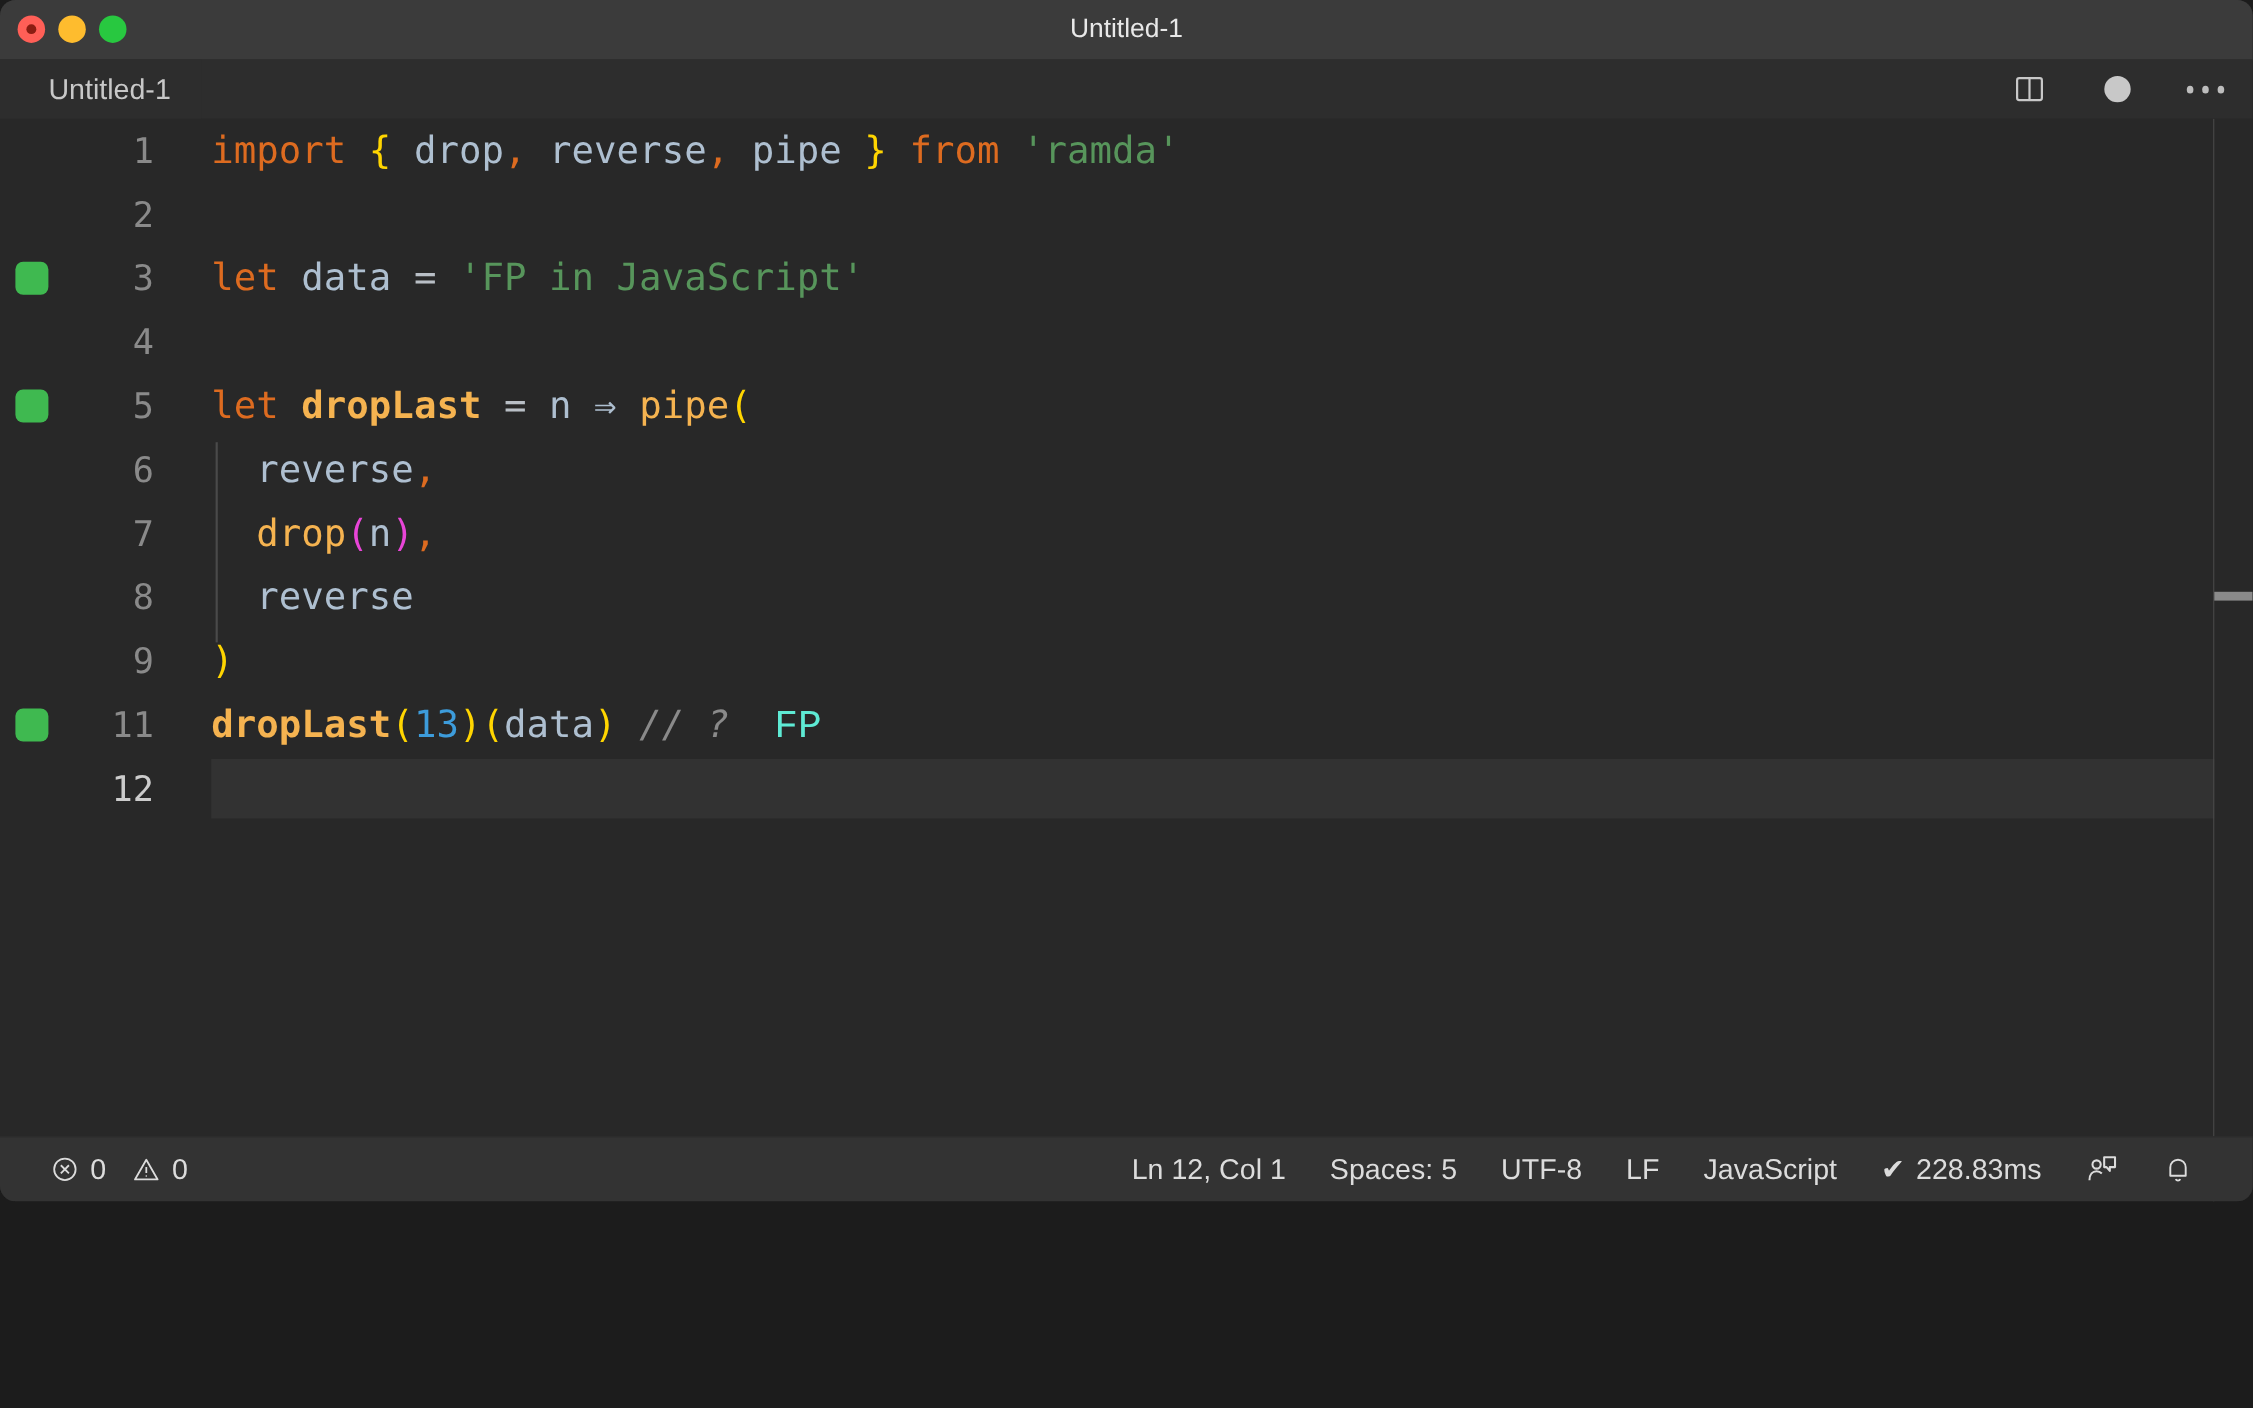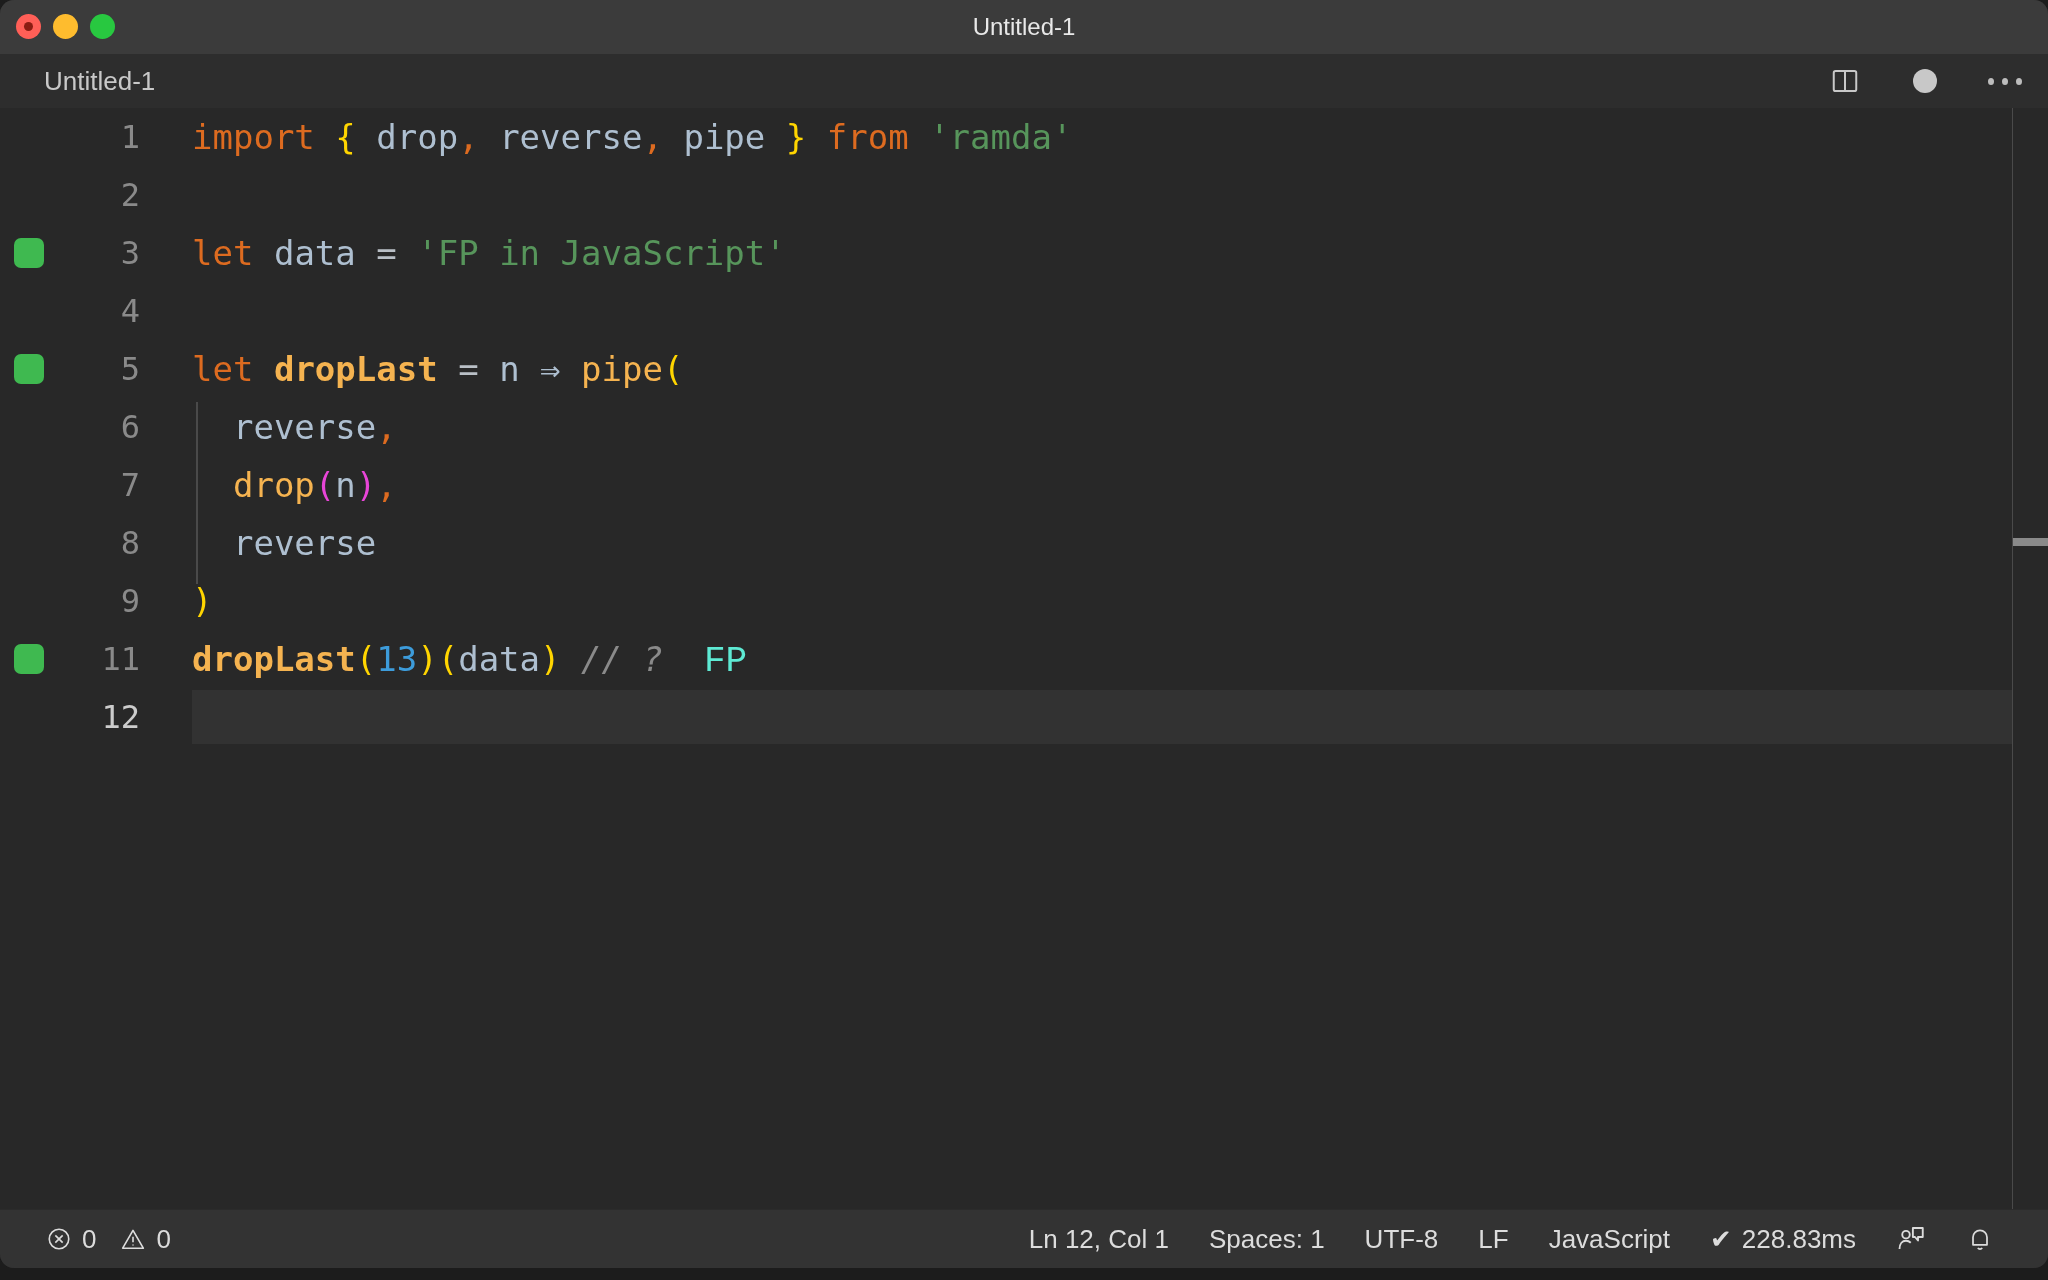--- a/index.html
+++ b/index.html
@@ -3,21 +3,21 @@
 <meta charset="utf-8">
 <style>
   html,body{margin:0;padding:0;}
   body{
     width:2048px;height:1280px;overflow:hidden;
     background:#1c1c1c;
     font-family:"Liberation Sans", sans-serif;
     -webkit-font-smoothing:antialiased;
   }
   .window{
-    position:absolute;left:0;top:0;width:2048px;height:1268px;
+    position:absolute;left:0;top:0;width:2048px;height:1092px;
     background:#282828;border-radius:14px;overflow:hidden;
   }
   
   .titlebar{
     position:absolute;left:0;top:0;width:2048px;height:54px;
     background:#3b3b3b;
     border-bottom:1px solid #2b2b2b;
   }
   .traffic{position:absolute;left:16px;top:14px;display:flex;gap:12px;}
   .dot{width:25px;height:25px;border-radius:50%;display:block;}
@@ -184,21 +184,21 @@
             <line x1="12" y1="10" x2="12" y2="15"></line>
             <circle cx="12" cy="17.6" r="0.7" fill="#dcdcdc" stroke="none"></circle>
           </svg>
         </span>
         <span>0</span>
       </div>
     </div>
 
     <div class="sb-right">
       <div class="sb-item">Ln 12, Col 1</div>
-      <div class="sb-item">Spaces: 1</div>
+      <div class="sb-item">Spaces: 5</div>
       <div class="sb-item">UTF-8</div>
       <div class="sb-item">LF</div>
       <div class="sb-item">JavaScript</div>
       <div class="sb-item">
         <span>✔</span>
         <span>228.83ms</span>
       </div>
       <div class="sb-item">
         <svg width="30" height="30" viewBox="0 0 24 24" fill="none" stroke="#dcdcdc" stroke-width="1.5">
           <circle cx="8" cy="8.5" r="3"></circle>

